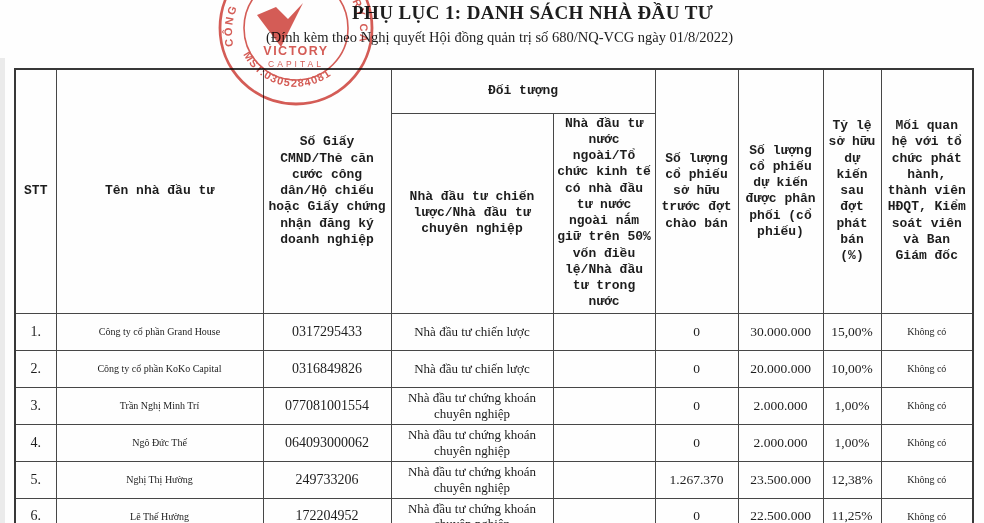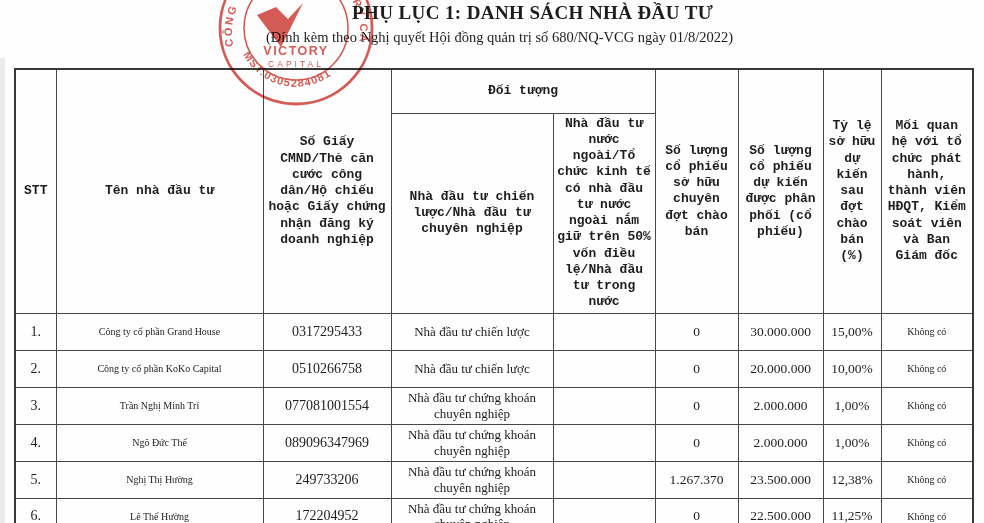--- a/index.html
+++ b/index.html
@@ -89,23 +89,23 @@
     <col style="width:85px">
       <col style="width:58px">
       <col style="width:92px">
   </colgroup>
   <tbody>
     <tr class="hdr-top">
       <th rowspan="2">STT</th>
       <th rowspan="2">Tên nhà đầu tư</th>
       <th rowspan="2">Số Giấy CMND/Thẻ căn cước công dân/Hộ chiếu hoặc Giấy chứng nhận đăng ký doanh nghiệp</th>
       <th colspan="2">Đối tượng</th>
-      <th rowspan="2">Số lượng cổ phiếu sở hữu chuyên đợt chào bán</th>
+      <th rowspan="2">Số lượng cổ phiếu sở hữu trước đợt chào bán</th>
       <th rowspan="2">Số lượng cổ phiếu dự kiến được phân phối (cổ phiếu)</th>
-      <th rowspan="2">Tỷ lệ sở hữu dự kiến sau đợt chào bán (%)</th>
+      <th rowspan="2">Tỷ lệ sở hữu dự kiến sau đợt phát bán (%)</th>
       <th rowspan="2">Mối quan hệ với tổ chức phát hành, thành viên HĐQT, Kiểm soát viên và Ban Giám đốc</th>
     </tr>
     <tr class="hdr-sub">
       <th>Nhà đầu tư chiến lược/Nhà đầu tư chuyên nghiệp</th>
       <th class="h-dense">Nhà đầu tư nước ngoài/Tổ chức kinh tế có nhà đầu tư nước ngoài nắm giữ trên 50% vốn điều lệ/Nhà đầu tư trong nước</th>
     </tr>
 
     <tr class="data-row">
       <td class="c-stt">1.</td>
       <td class="c-name">Công ty cổ phần Grand House</td>
@@ -113,21 +113,21 @@
       <td class="c-type">Nhà đầu tư chiến lược</td>
       <td class="c-type"></td>
       <td class="c-num">0</td>
       <td class="c-num">30.000.000</td>
       <td class="c-num">15,00%</td>
       <td class="c-rel">Không có</td>
     </tr>
     <tr class="data-row">
       <td class="c-stt">2.</td>
       <td class="c-name">Công ty cổ phần KoKo Capital</td>
-      <td class="c-id">0510266758</td>
+      <td class="c-id">0316849826</td>
       <td class="c-type">Nhà đầu tư chiến lược</td>
       <td class="c-type"></td>
       <td class="c-num">0</td>
       <td class="c-num">20.000.000</td>
       <td class="c-num">10,00%</td>
       <td class="c-rel">Không có</td>
     </tr>
     <tr class="data-row">
       <td class="c-stt">3.</td>
       <td class="c-name">Trần Nghị Minh Trí</td>
@@ -135,21 +135,21 @@
       <td class="c-type">Nhà đầu tư chứng khoán chuyên nghiệp</td>
       <td class="c-type"></td>
       <td class="c-num">0</td>
       <td class="c-num">2.000.000</td>
       <td class="c-num">1,00%</td>
       <td class="c-rel">Không có</td>
     </tr>
     <tr class="data-row">
       <td class="c-stt">4.</td>
       <td class="c-name">Ngô Đức Thế</td>
-      <td class="c-id">089096347969</td>
+      <td class="c-id">064093000062</td>
       <td class="c-type">Nhà đầu tư chứng khoán chuyên nghiệp</td>
       <td class="c-type"></td>
       <td class="c-num">0</td>
       <td class="c-num">2.000.000</td>
       <td class="c-num">1,00%</td>
       <td class="c-rel">Không có</td>
     </tr>
     <tr class="data-row">
       <td class="c-stt">5.</td>
       <td class="c-name">Nghị Thị Hường</td>

